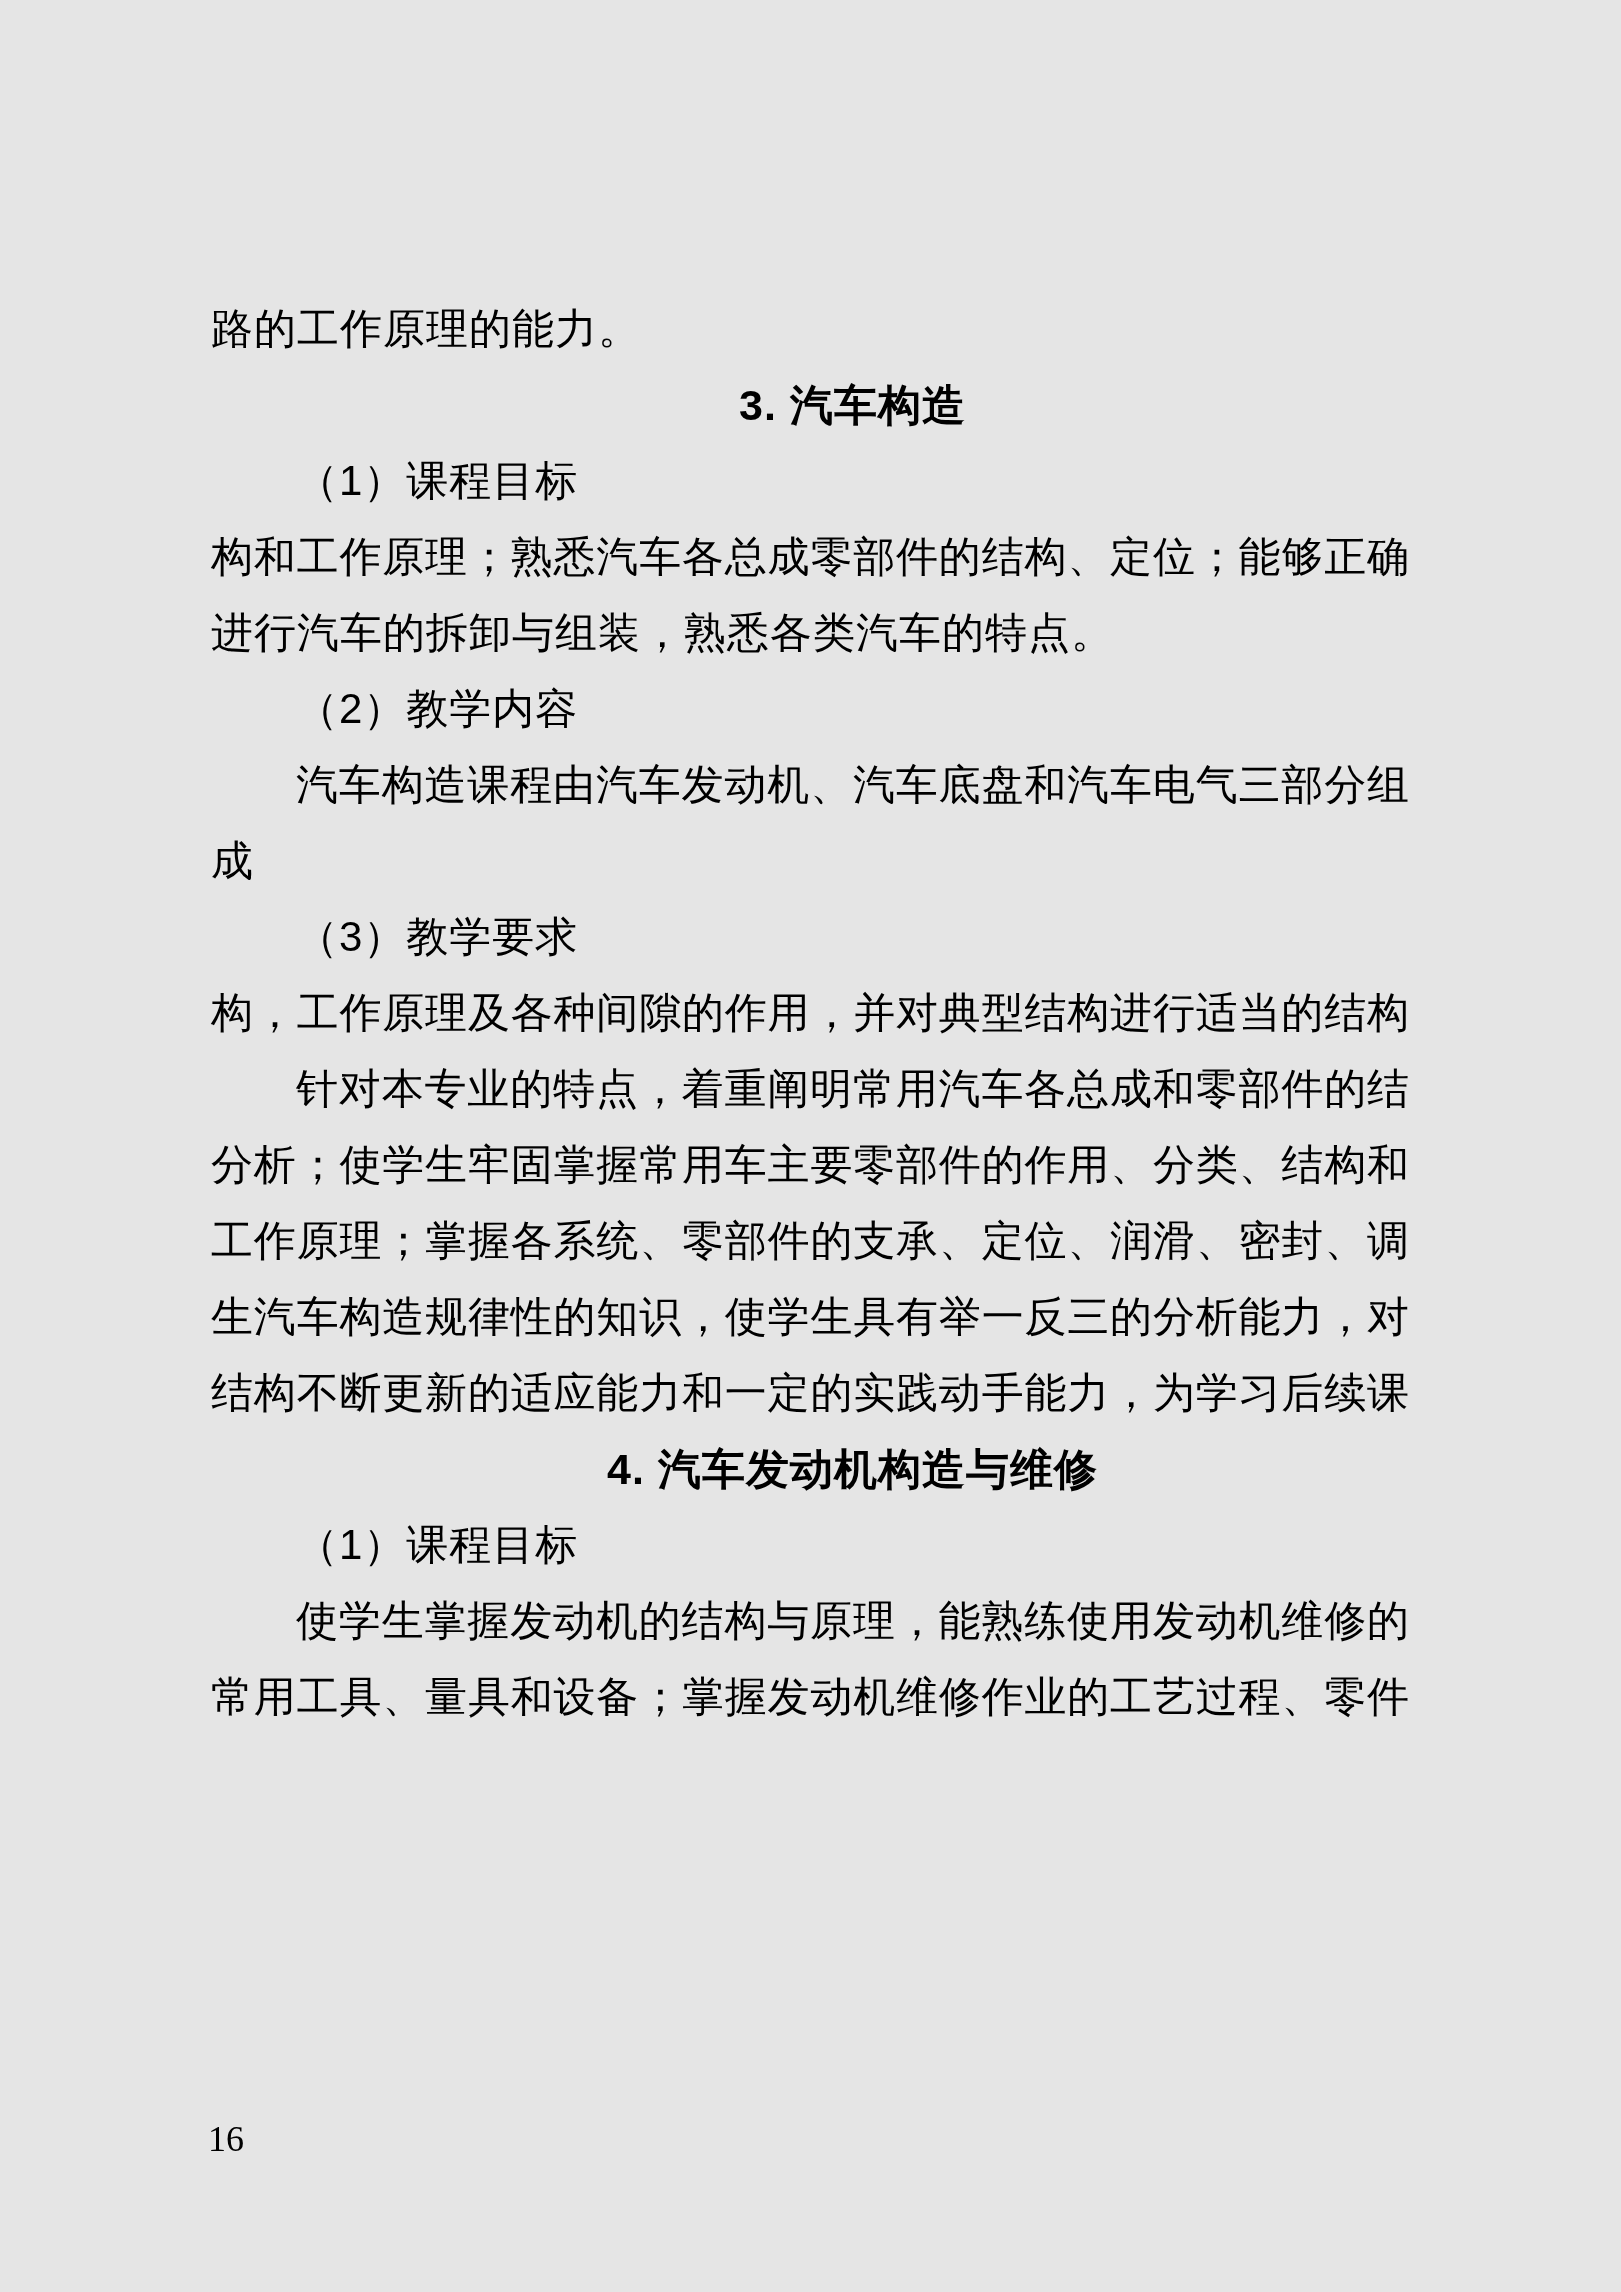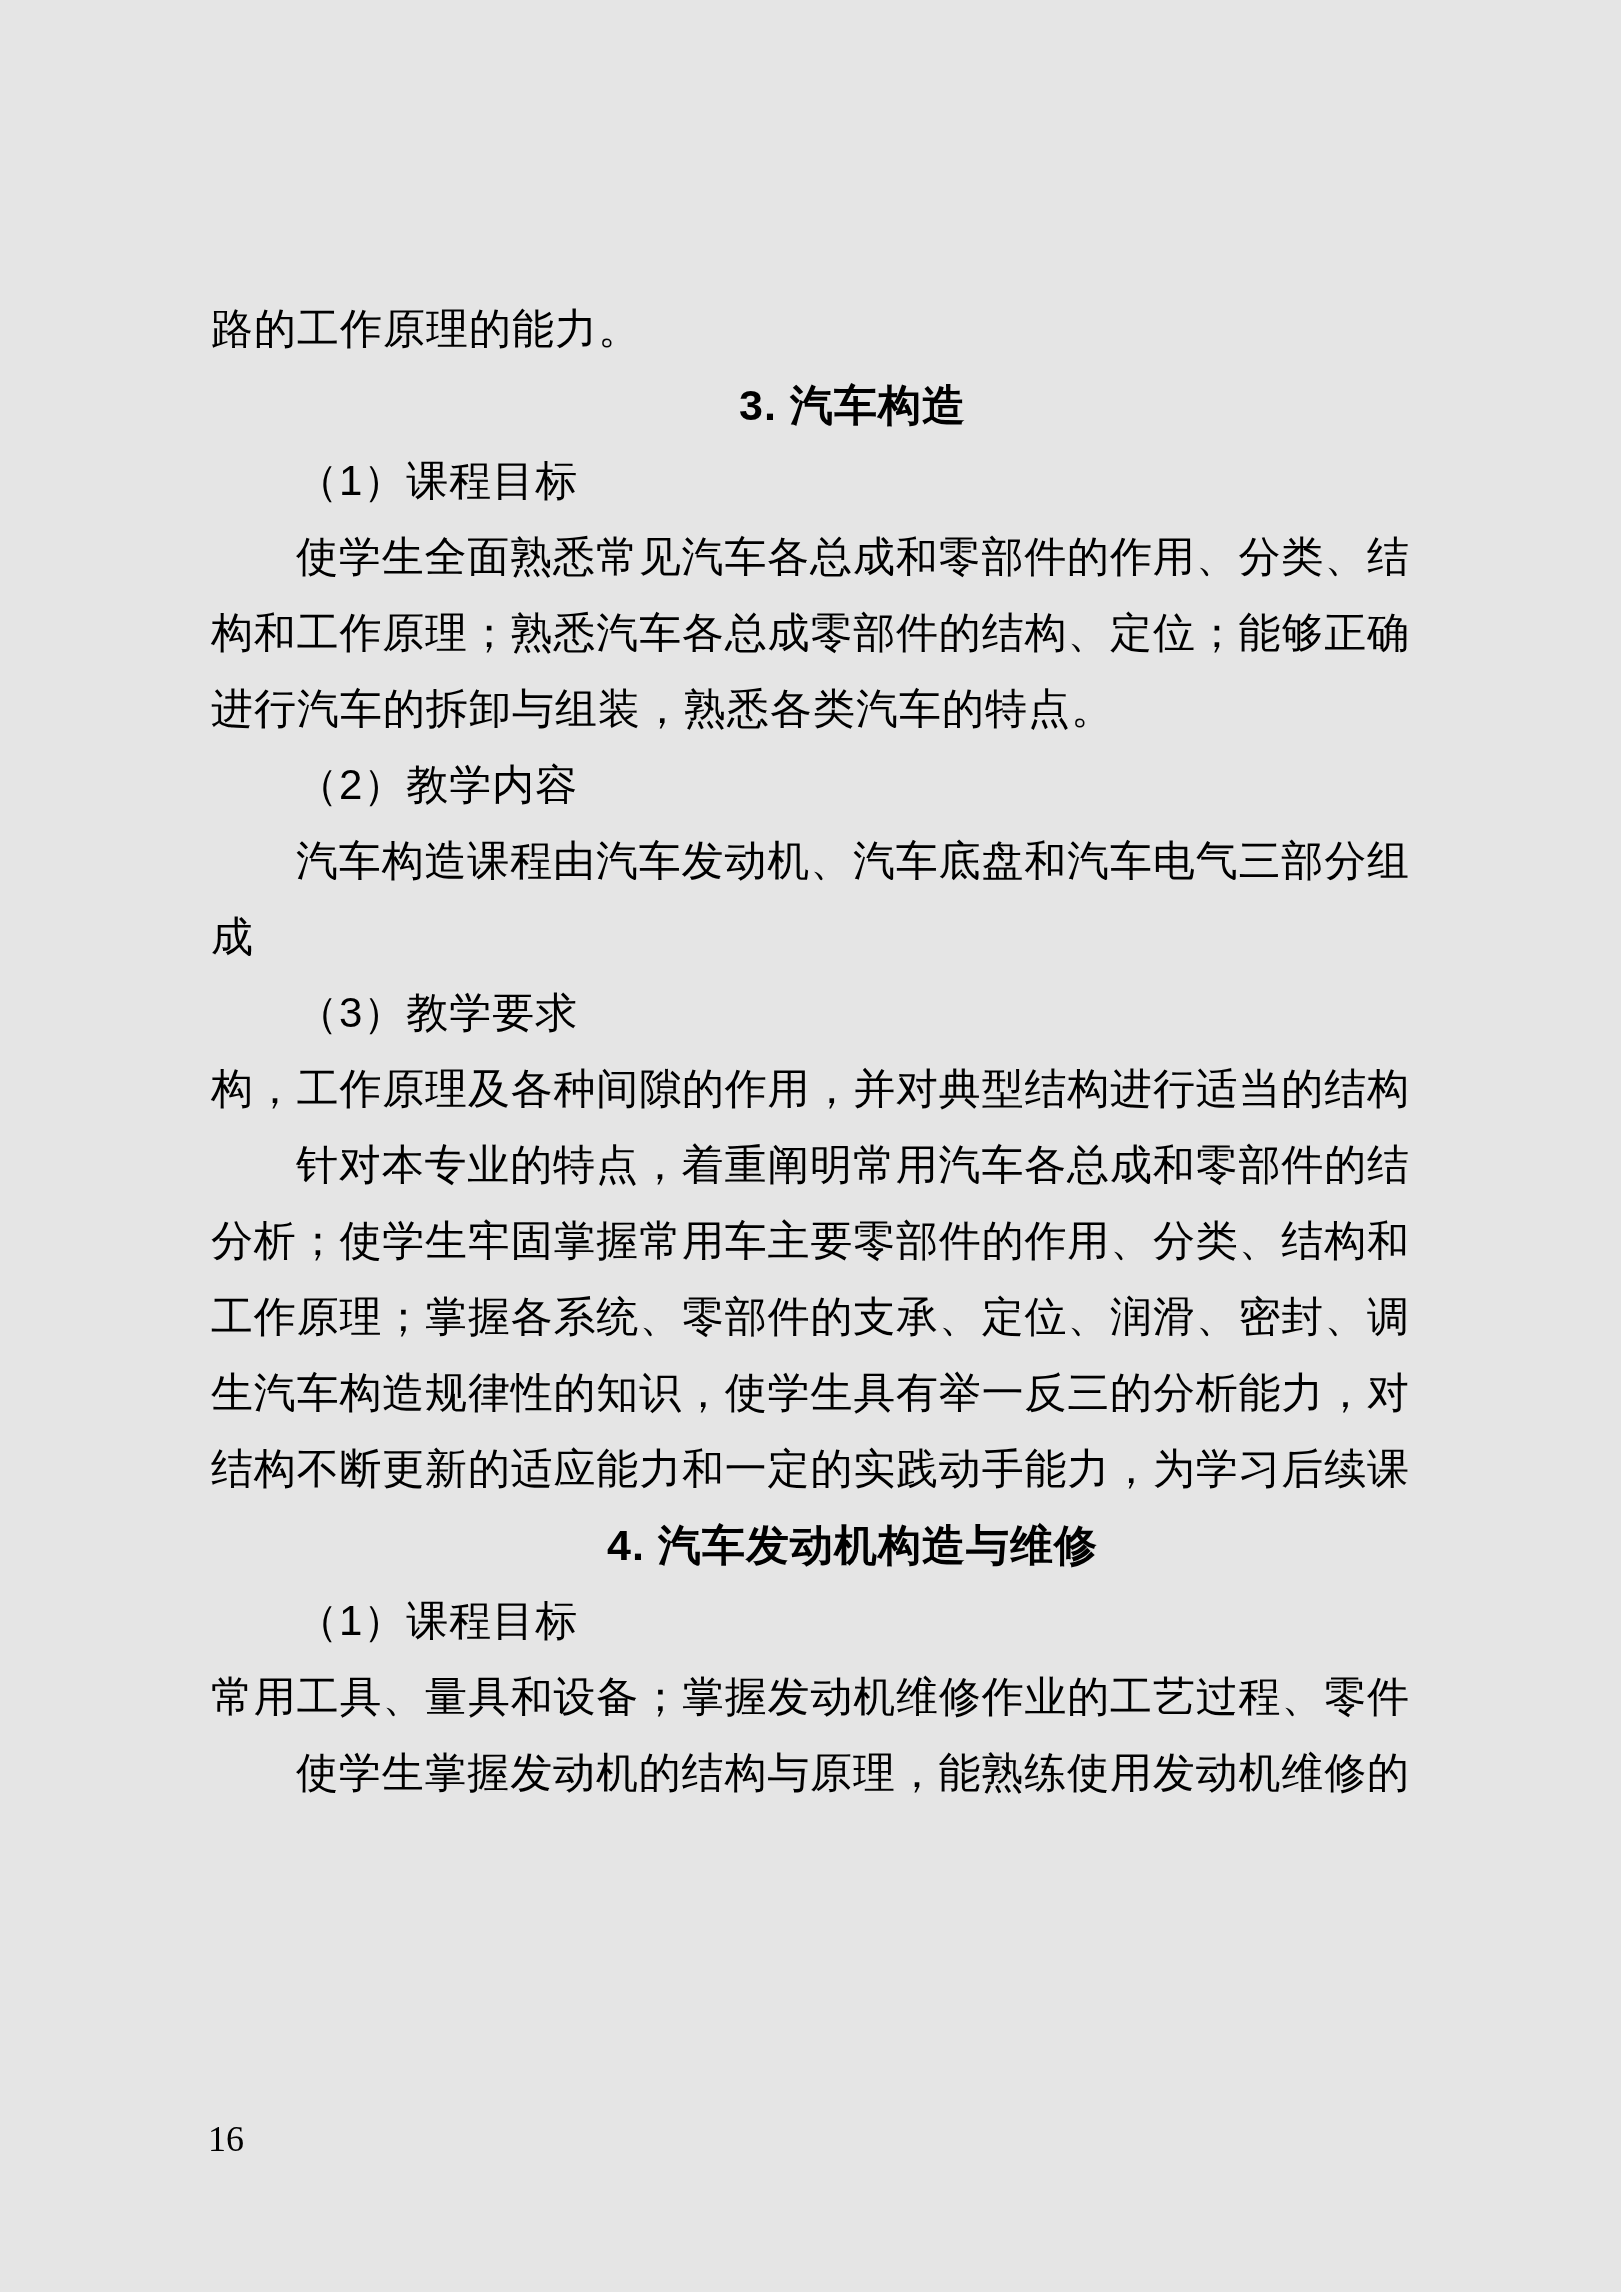--- a/index.html
+++ b/index.html
@@ -58,33 +58,32 @@
   }
 </style>
 </head>
 <body>
 
 <div class="page">
   <div class="content">
     <div class="line">路的工作原理的能力。</div>
     <div class="line heading indent">3. 汽车构造</div>
     <div class="line indent">（1）课程目标</div>
-    <div class="line indent full">使学生全面熟悉常见汽车各总成和零部件的作用、分类、结</div>
     <div class="line full">构和工作原理；熟悉汽车各总成零部件的结构、定位；能够正确</div>
     <div class="line">进行汽车的拆卸与组装，熟悉各类汽车的特点。</div>
     <div class="line indent">（2）教学内容</div>
     <div class="line indent full">汽车构造课程由汽车发动机、汽车底盘和汽车电气三部分组</div>
     <div class="line">成</div>
     <div class="line indent">（3）教学要求</div>
     <div class="line full">构，工作原理及各种间隙的作用，并对典型结构进行适当的结构</div>
     <div class="line indent full">针对本专业的特点，着重阐明常用汽车各总成和零部件的结</div>
     <div class="line full">分析；使学生牢固掌握常用车主要零部件的作用、分类、结构和</div>
     <div class="line full">工作原理；掌握各系统、零部件的支承、定位、润滑、密封、调</div>
     <div class="line full">生汽车构造规律性的知识，使学生具有举一反三的分析能力，对</div>
     <div class="line full">结构不断更新的适应能力和一定的实践动手能力，为学习后续课</div>
     <div class="line heading indent">4. 汽车发动机构造与维修</div>
     <div class="line indent">（1）课程目标</div>
+    <div class="line indent full">使学生掌握发动机的结构与原理，能熟练使用发动机维修的</div>
     <div class="line full">常用工具、量具和设备；掌握发动机维修作业的工艺过程、零件</div>
-    <div class="line indent full">使学生掌握发动机的结构与原理，能熟练使用发动机维修的</div>
   </div>
   <div class="pagenum">16</div>
 </div>
 
 
 </body></html>

